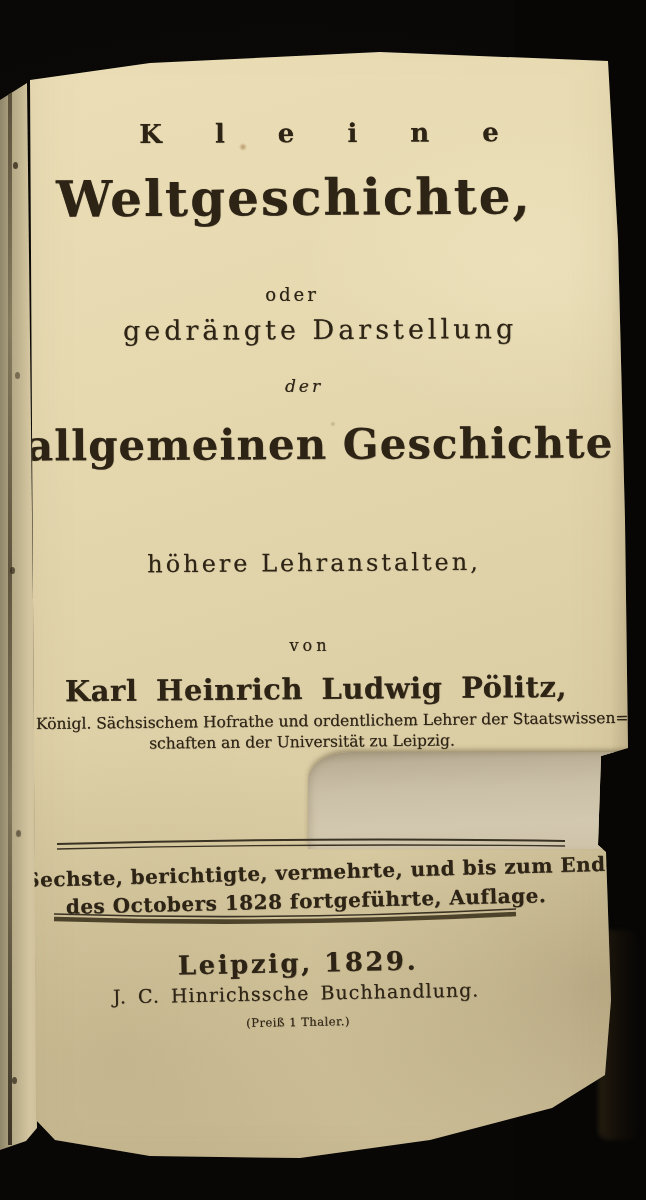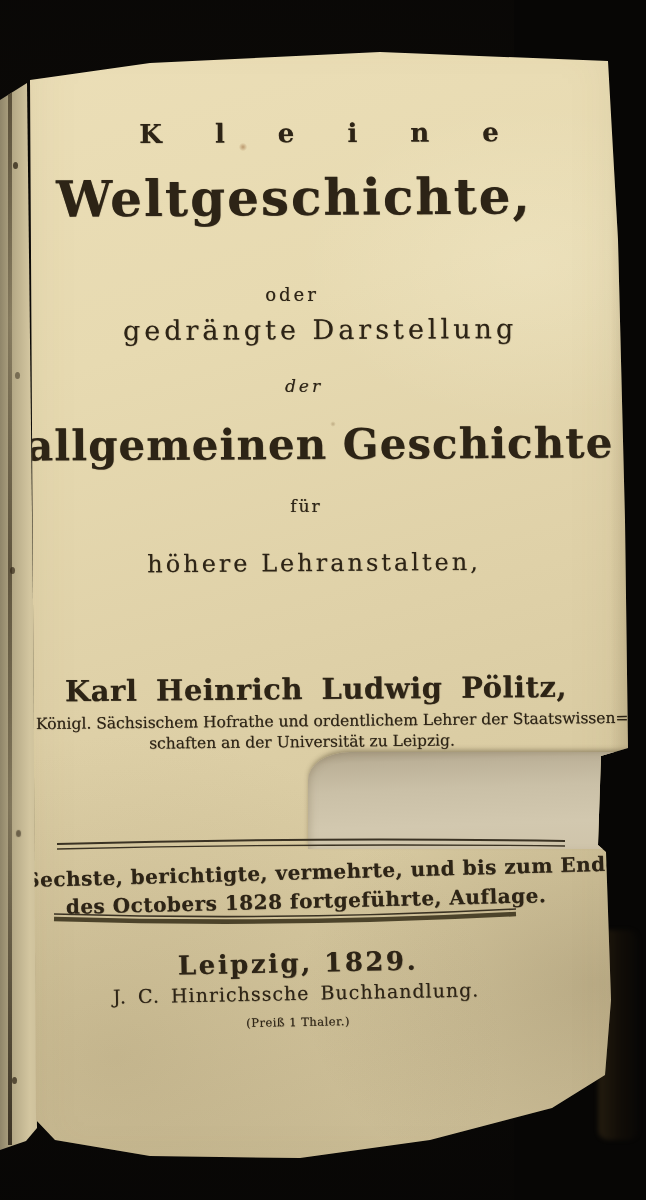--- a/index.html
+++ b/index.html
@@ -94,24 +94,24 @@
     <div class="line b" style="top:168px;font-size:50px;letter-spacing:2px;transform:translateX(-26px) rotate(-0.4deg);">Weltgeschichte,</div>
 
     <div class="line" style="top:284px;font-size:18px;letter-spacing:3px;transform:translateX(-28px);">oder</div>
 
     <div class="line" style="top:314px;font-size:27px;letter-spacing:4px;transform:translateX(0px) rotate(-0.3deg);">gedrängte Darstellung</div>
 
     <div class="line" style="top:376px;font-size:17px;letter-spacing:3px;transform:translateX(-16px);font-style:italic;">der</div>
 
     <div class="line b" style="top:420px;font-size:42px;letter-spacing:1px;transform:translateX(-6px) rotate(-0.3deg);">allgemeinen Geschichte</div>
 
-    <div class="line" style="top:496px;font-size:17px;letter-spacing:2px;transform:translateX(-14px);">für</div>
 
     <div class="line" style="top:549px;font-size:24px;letter-spacing:3px;transform:translateX(-6px) rotate(-0.4deg);">höhere Lehranstalten,</div>
 
+    <div class="line" style="top:636px;font-size:16px;letter-spacing:4px;transform:translateX(-10px);">von</div>
 
     <div class="line b" style="top:672px;font-size:29px;letter-spacing:0.5px;word-spacing:8px;transform:translateX(-4px) rotate(-0.5deg);">Karl Heinrich Ludwig Pölitz,</div>
 
     <div class="line" style="top:712px;font-size:15.5px;transform:translateX(4px) rotate(-0.6deg);">Königl. Sächsischem Hofrathe und ordentlichem Lehrer der Staatswissen=</div>
 
     <div class="line" style="top:733px;font-size:15.5px;transform:translateX(-18px) rotate(-0.6deg);">schaften an der Universität zu Leipzig.</div>
 
     <svg class="rule" style="left:55px;top:835px;" width="512" height="16" viewBox="0 0 512 16">
       <path d="M2,9 Q256,2 510,6" stroke="#3a3223" stroke-width="2" fill="none"></path>
       <path d="M2,14 Q256,8 510,11" stroke="#3a3223" stroke-width="1.3" fill="none"></path>

